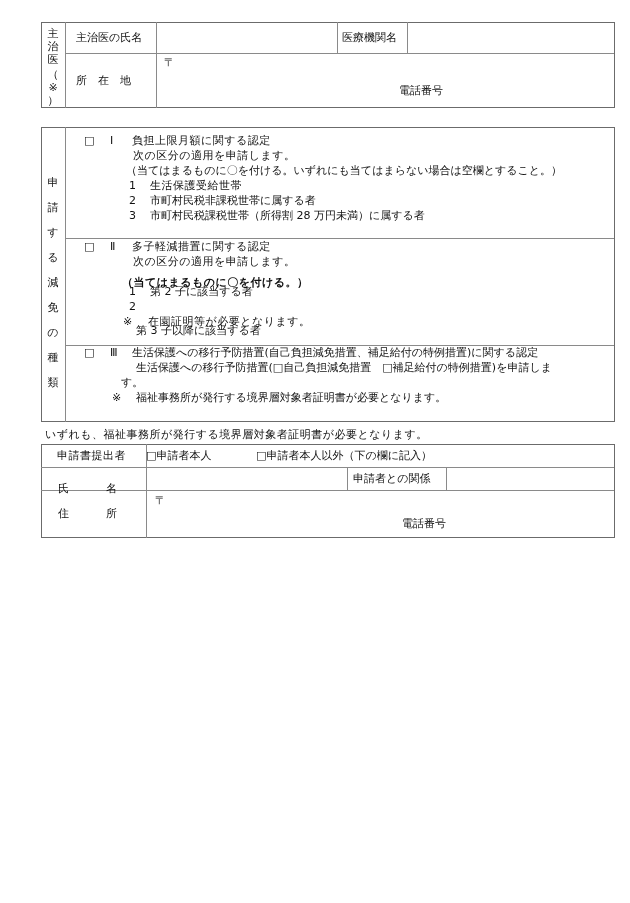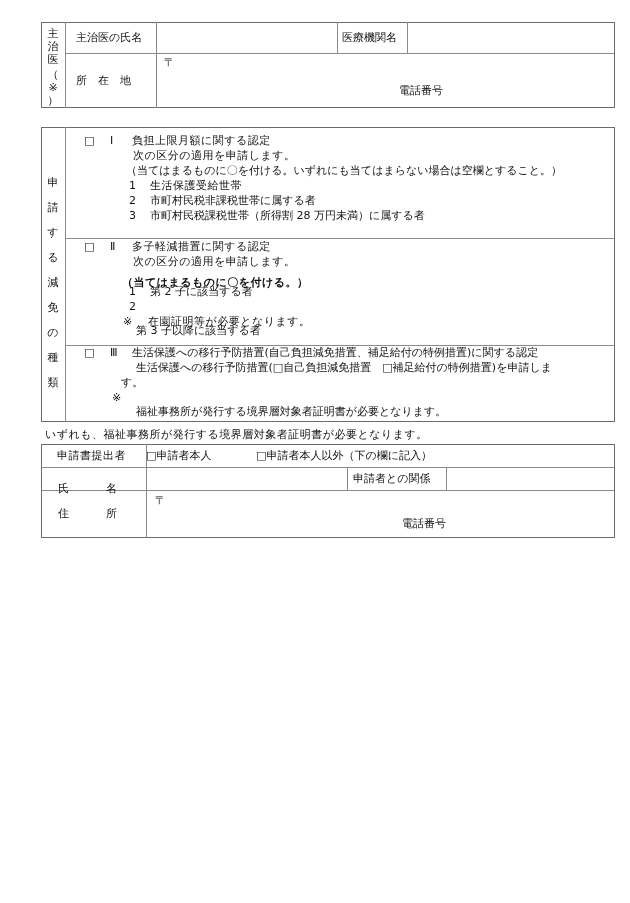--- a/index.html
+++ b/index.html
@@ -82,21 +82,21 @@
 <div class="txt" style="left:136px;top:300px;margin-top:24px;">第 3 子以降に該当する者</div>
 <div class="txt" style="left:123px;top:315px;">※</div>
 <div class="txt spaced" style="left:148px;top:315px;">在園証明等が必要となります。</div>
 
 <div class="txt" style="left:84px;top:346px;">□</div>
 <div class="txt" style="left:110px;top:346px;">Ⅲ</div>
 <div class="txt" style="left:132px;top:346px;">生活保護への移行予防措置(自己負担減免措置、補足給付の特例措置)に関する認定</div>
 <div class="txt" style="left:136px;top:361px;">生活保護への移行予防措置(□自己負担減免措置　□補足給付の特例措置)を申請しま</div>
 <div class="txt" style="left:121px;top:376px;">す。</div>
 <div class="txt" style="left:112px;top:391px;">※</div>
-<div class="txt" style="left:136px;top:405px;">福祉事務所が発行する境界層対象者証明書が必要となります。</div>
+<div class="txt" style="left:136px;top:391px;">福祉事務所が発行する境界層対象者証明書が必要となります。</div>
 
 <div class="txt spaced" style="left:45px;top:428px;">いずれも、福祉事務所が発行する境界層対象者証明書が必要となります。</div>
 
 <div class="box" style="left:41px;top:444px;width:574px;height:94px;"></div>
 <div class="vline" style="left:146px;top:444px;height:94px;"></div>
 <div class="vline" style="left:347px;top:467px;height:23px;"></div>
 <div class="vline" style="left:446px;top:467px;height:23px;"></div>
 <div class="hline" style="left:41px;top:467px;width:573px;"></div>
 <div class="hline" style="left:41px;top:490px;width:573px;"></div>
 

